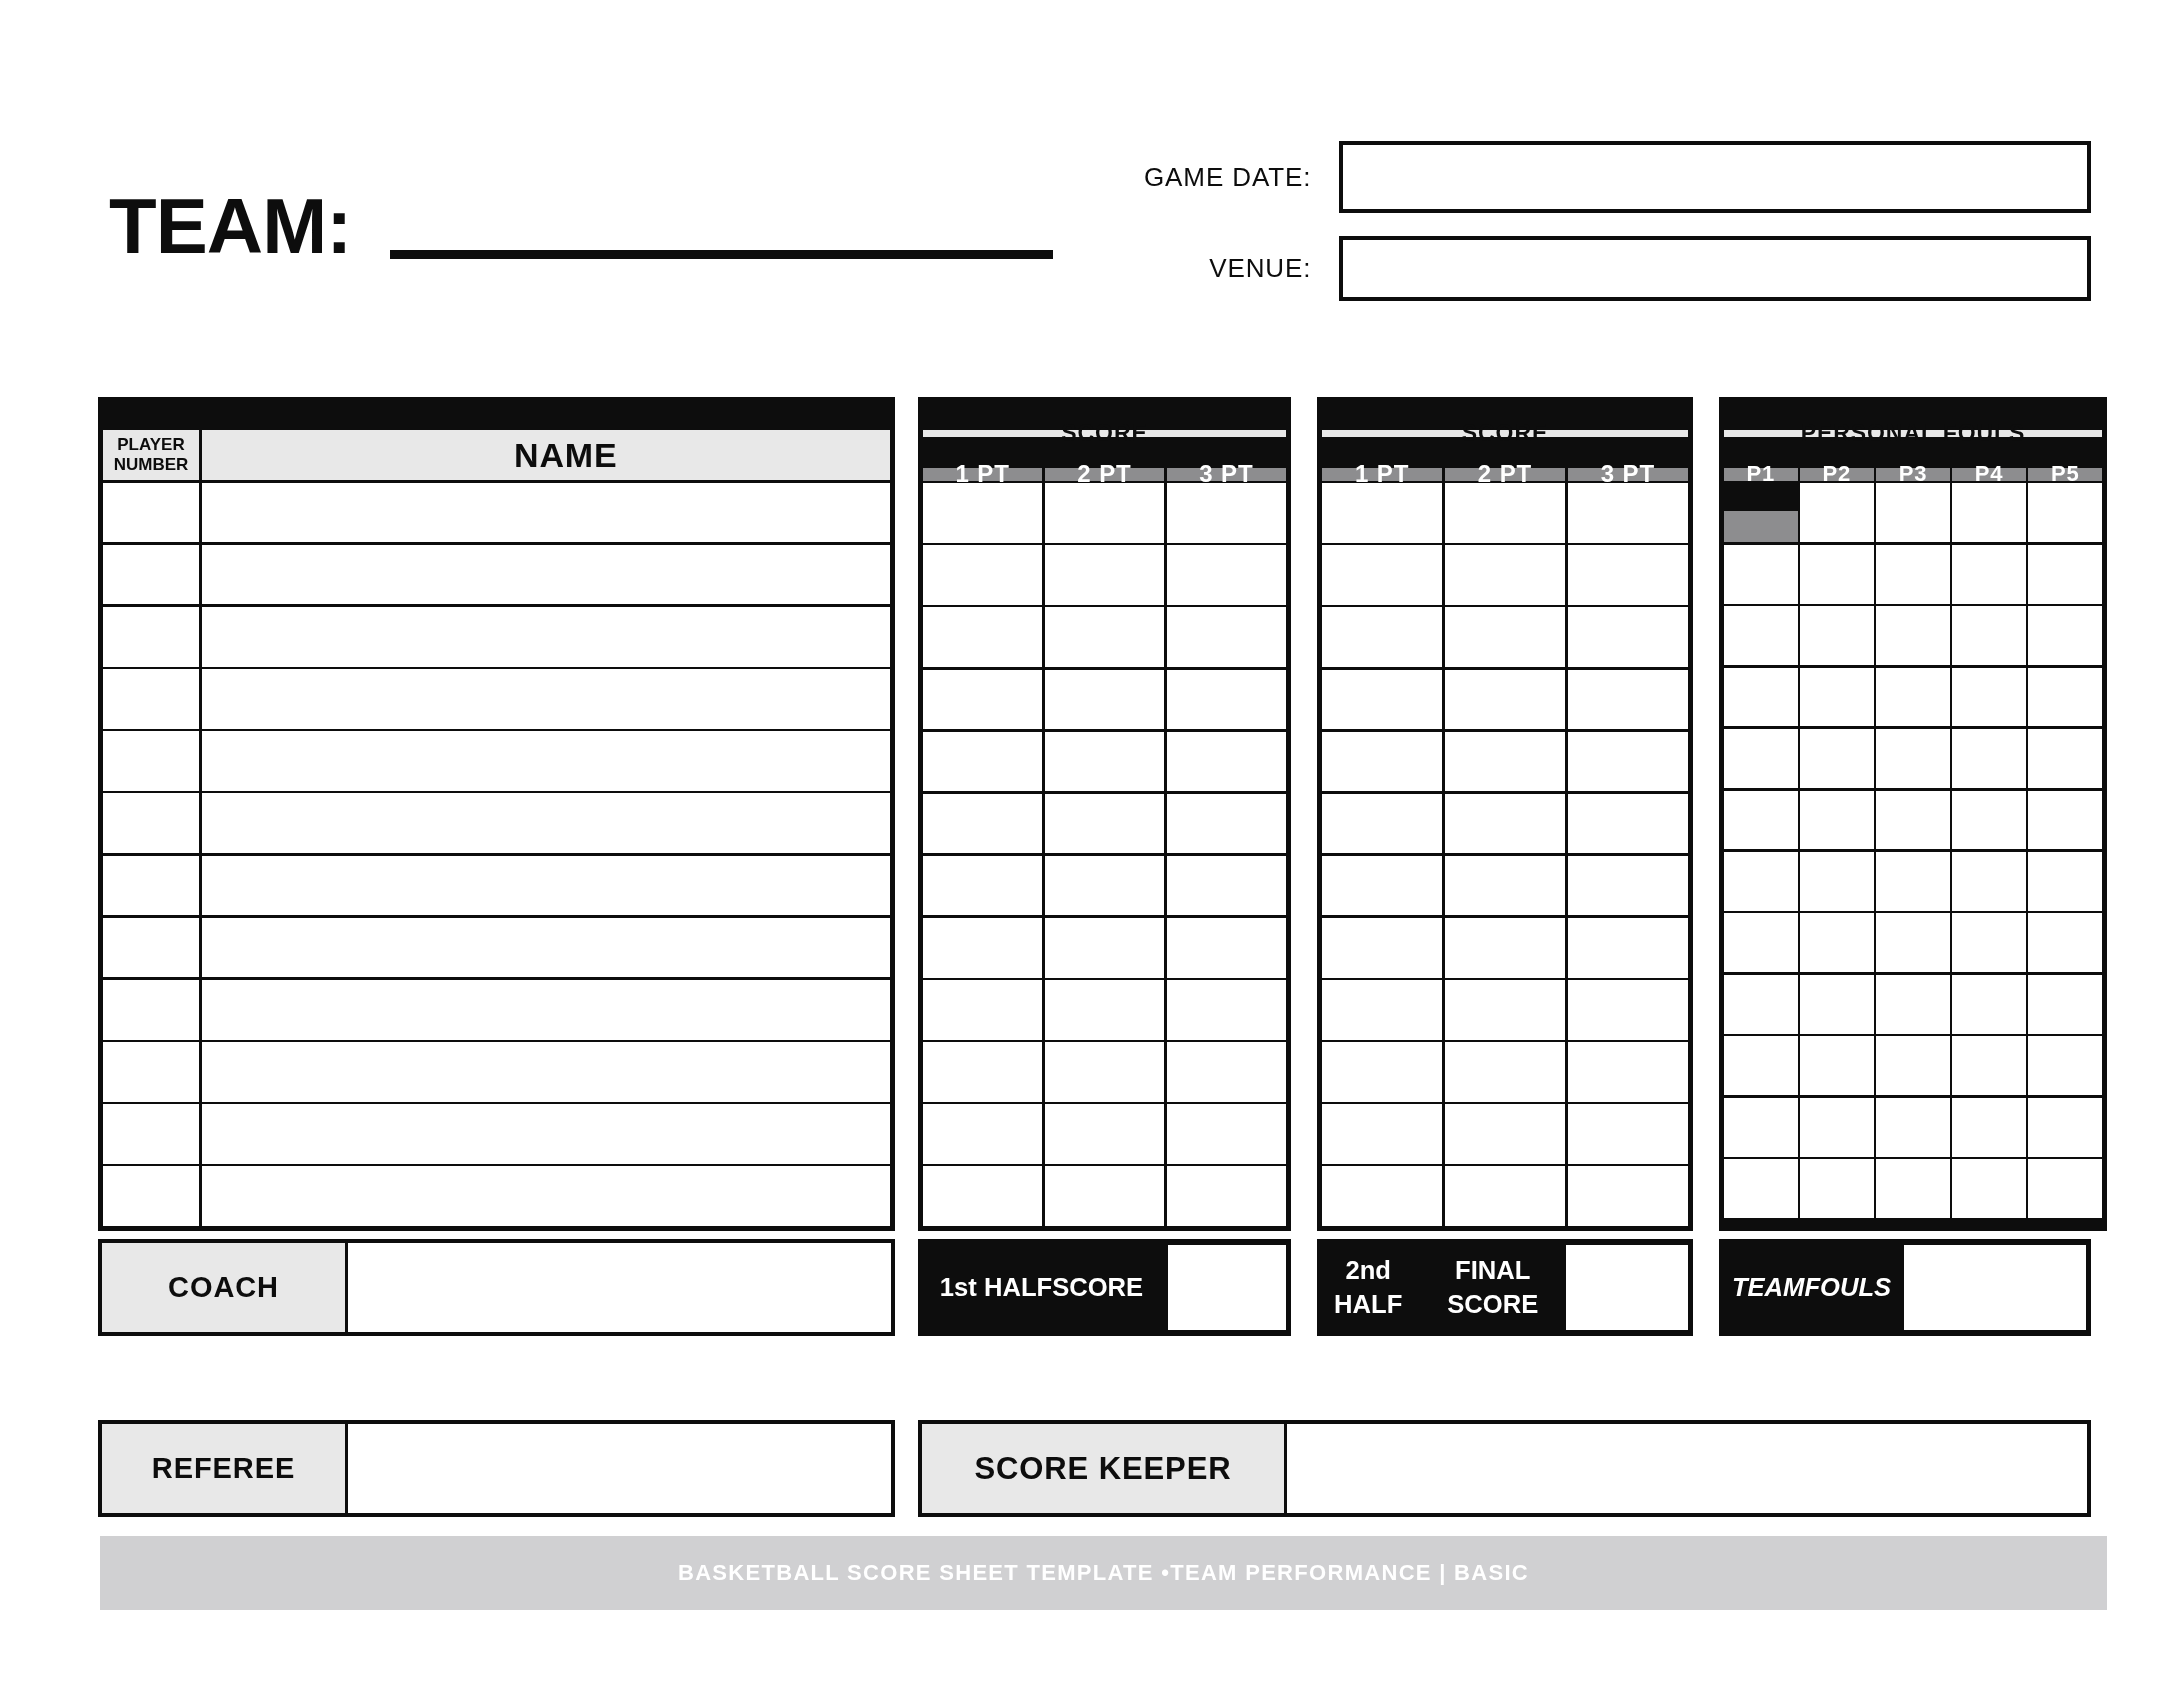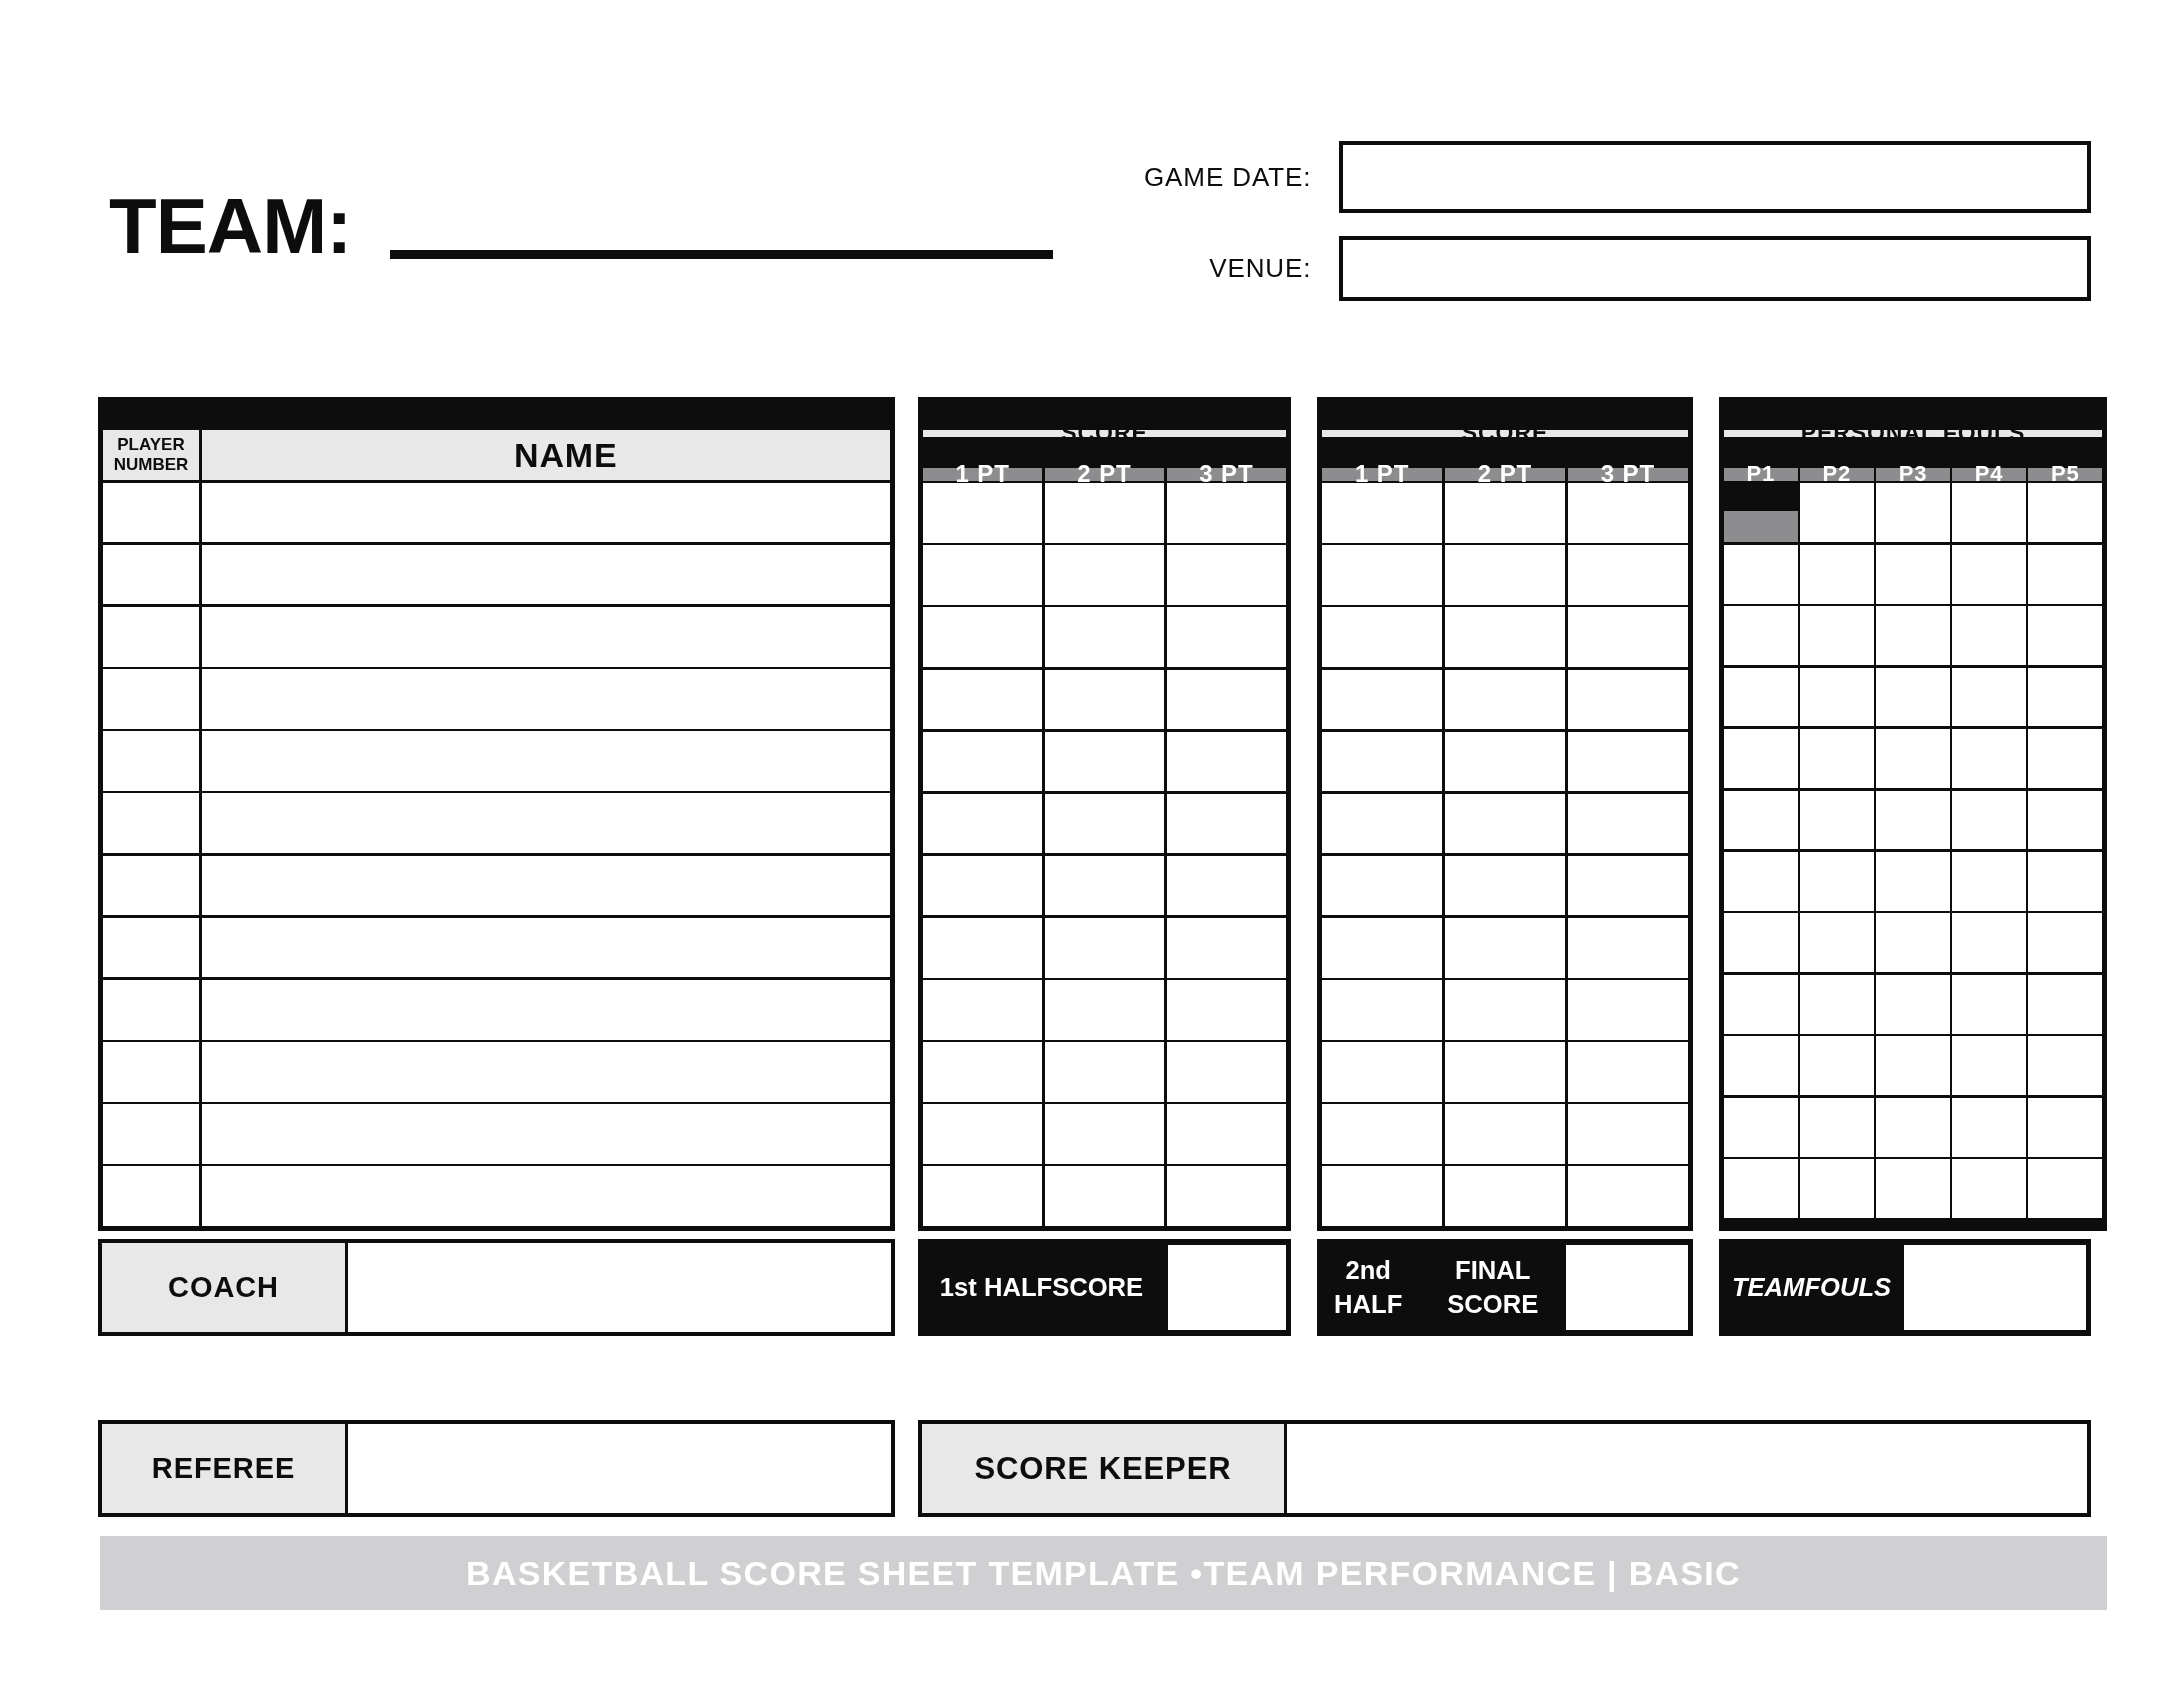--- a/index.html
+++ b/index.html
@@ -86,21 +86,21 @@
   
   .officials{top:1388px;margin-top:32px;}
   .referee-table{left:98px;width:797px;grid-template-columns:243px 1fr;}
   .keeper-table{left:918px;width:1173px;grid-template-columns:362px 1fr;}
   .keeper-table .gray-cell{font-size:31px;}
 
   
   .footer-band{
     left:100px;top:1536px;width:2007px;height:74px;background:var(--footer);
     display:flex;align-items:center;justify-content:center;color:#fff;
-    font-size:34px;font-weight:700;letter-spacing:1.3px;
+    font-size:22px;font-weight:700;letter-spacing:1.3px;
   }
 </style>
 </head>
 <body>
 
 <div class="abs team-title">TEAM:</div>
 <div class="abs team-underline"></div>
 
 <div class="abs meta-label gd-label">GAME DATE:</div>
 <div class="abs meta-box gd-box"></div>

